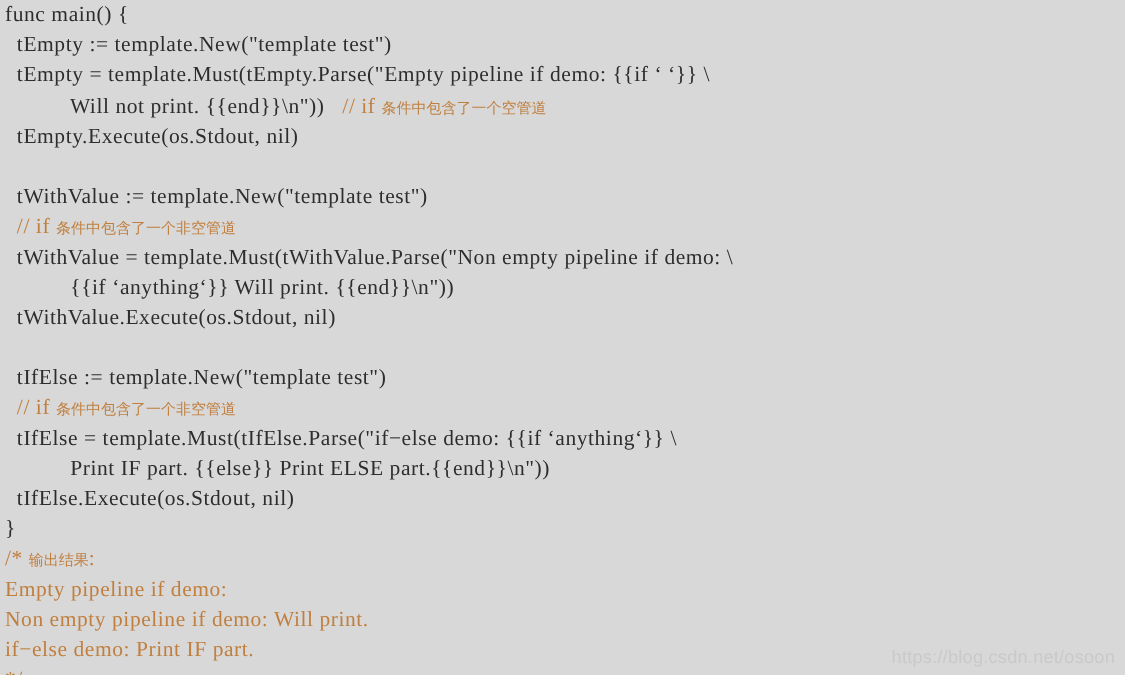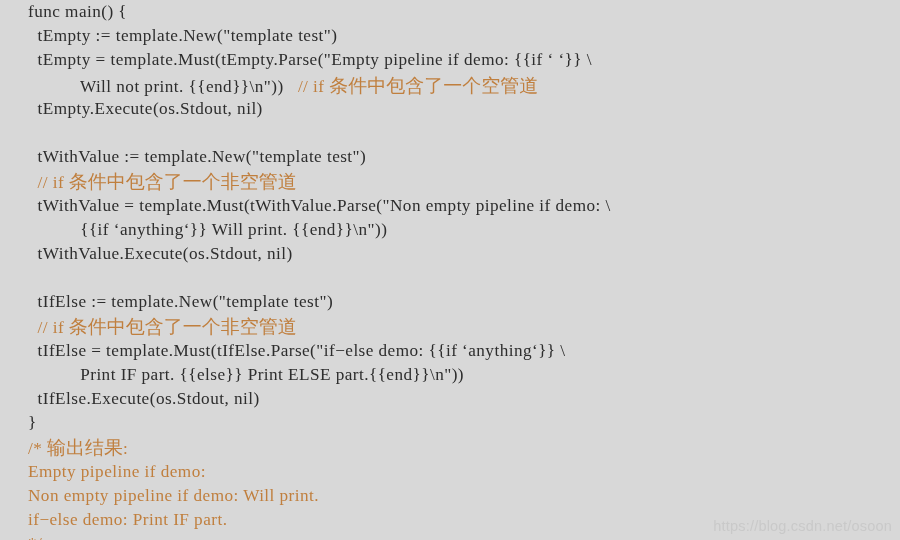--- a/index.html
+++ b/index.html
@@ -22,38 +22,37 @@
     left: 4px;
     top: 0px;
     white-space: pre;
   }
   .line {
     height: 24.2px;
     line-height: 24.2px;
     white-space: pre;
     color: #2d2d2d;
     font-family: "Liberation Serif", "DejaVu Serif", serif;
-    margin-left: 24px;
   }
   .line.blank {
     color: transparent;
   }
   .tok {
     white-space: pre;
   }
   .tok.code {
     color: #2d2d2d;
   }
   .tok.comment {
     color: #c07f3e;
     text-align: center;
   }
   .cjk {
     font-family: "DejaVu Sans", "Liberation Sans", sans-serif;
-    font-size: 19px;
+    font-size: 12px;
     letter-spacing: 0px;
   }
   #watermark {
     position: absolute;
     right: 8px;
     bottom: 6px;
     color: #c9c9c9;
     font-family: "Liberation Sans", "DejaVu Sans", sans-serif;
     font-size: 14.5px;
     letter-spacing: 0.2px;

